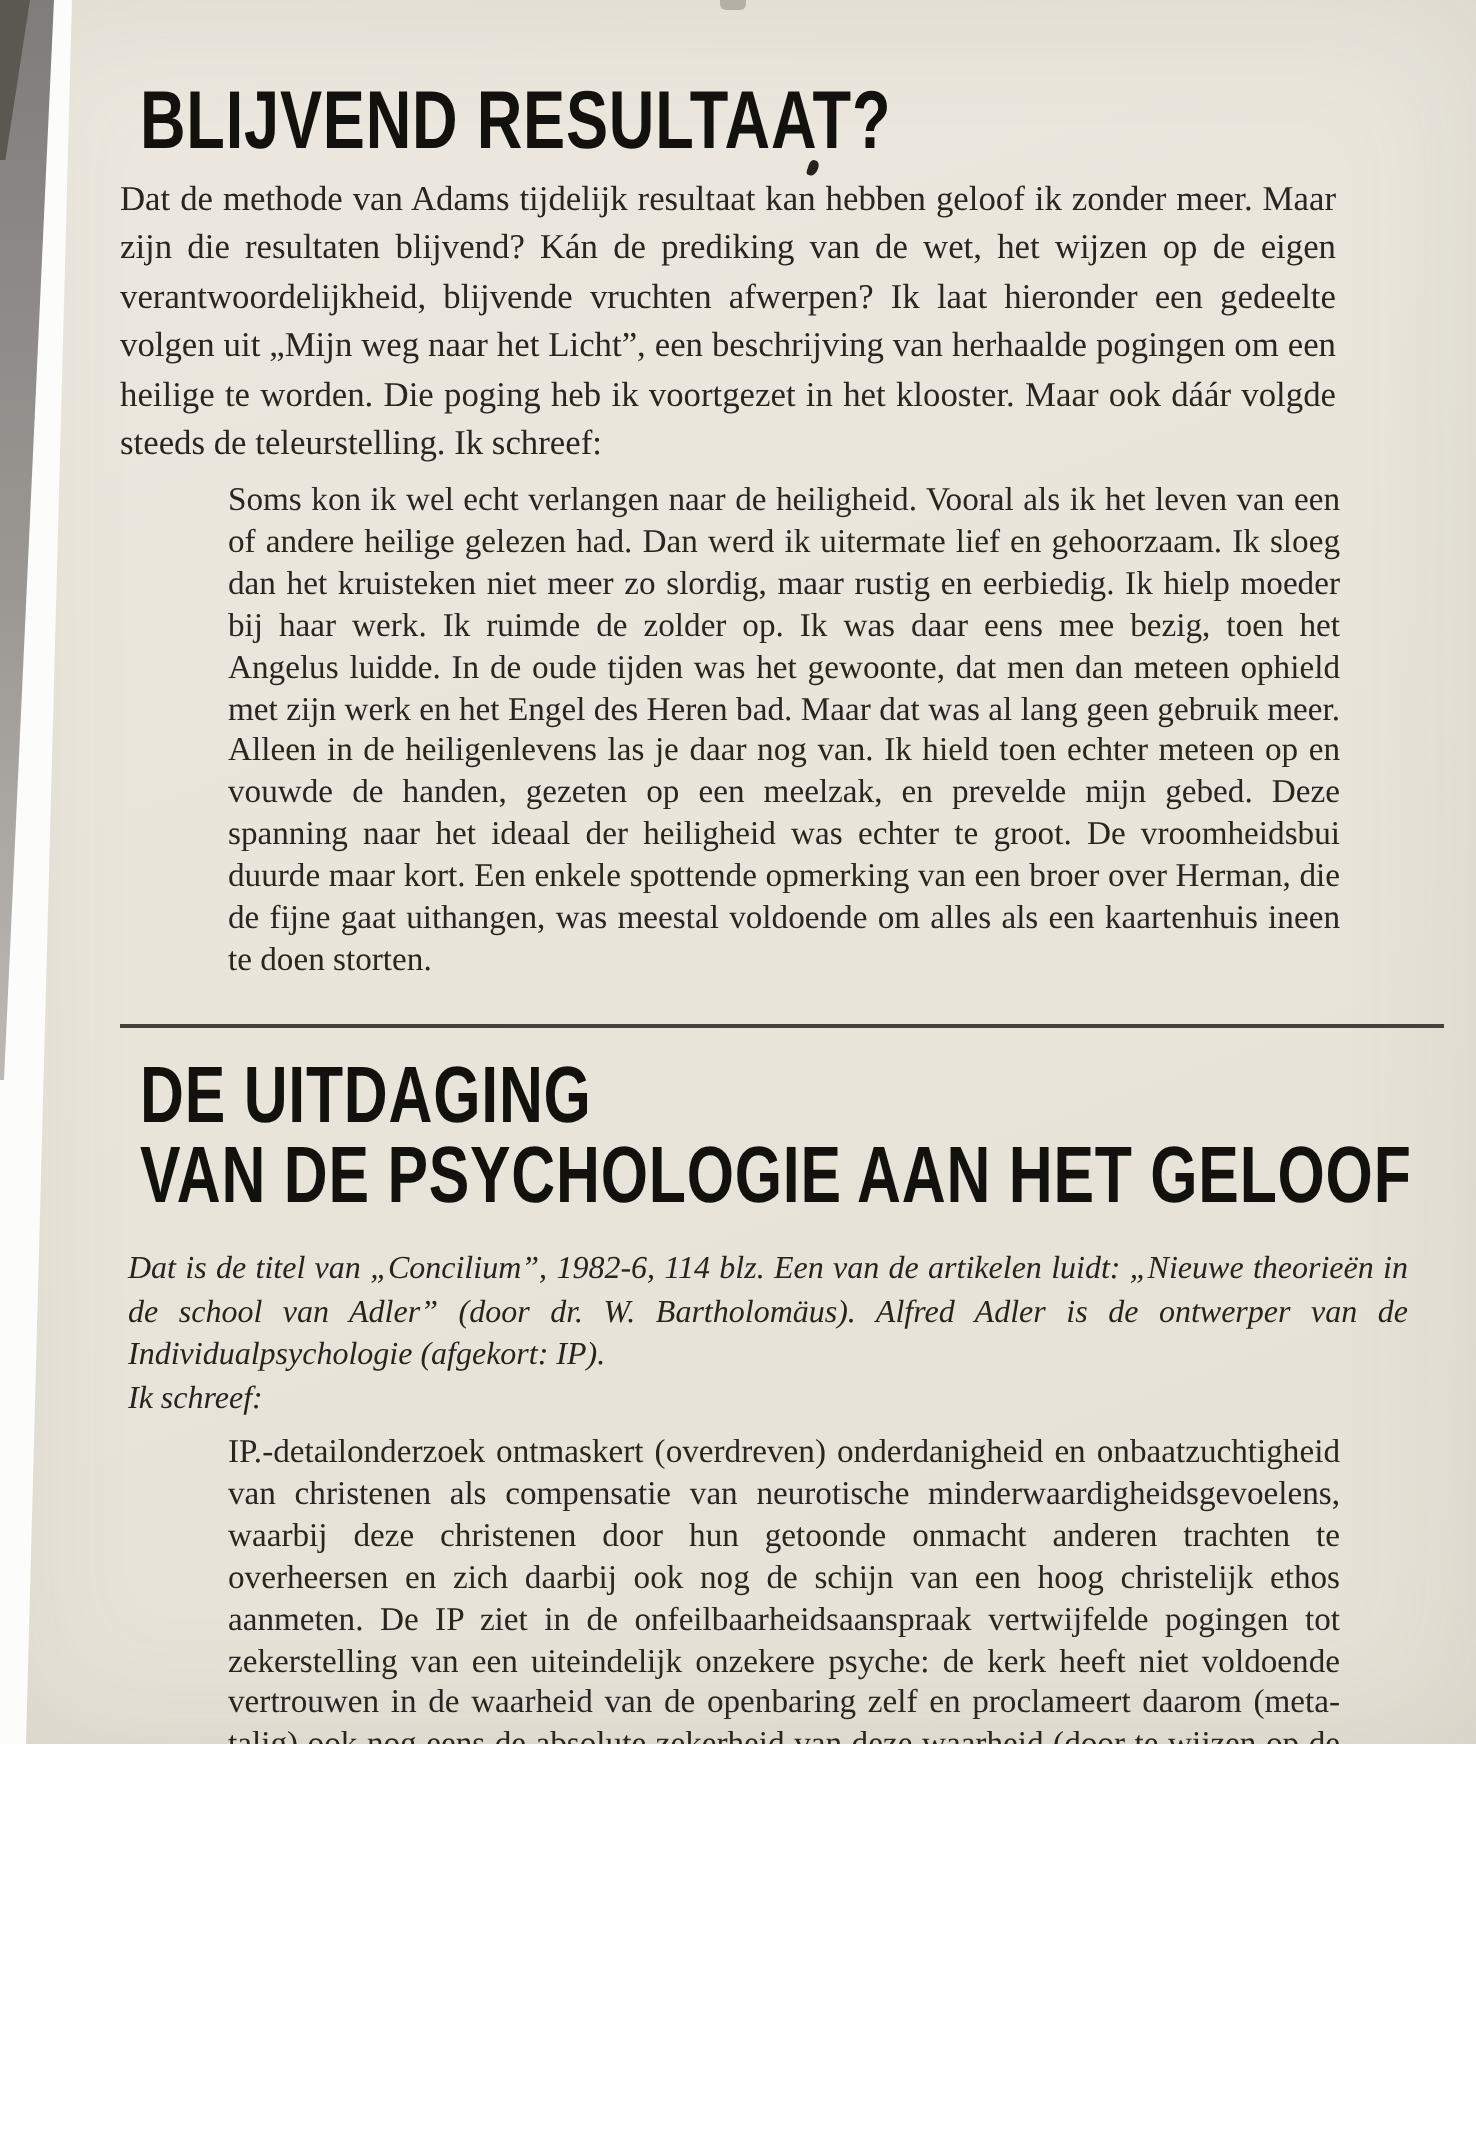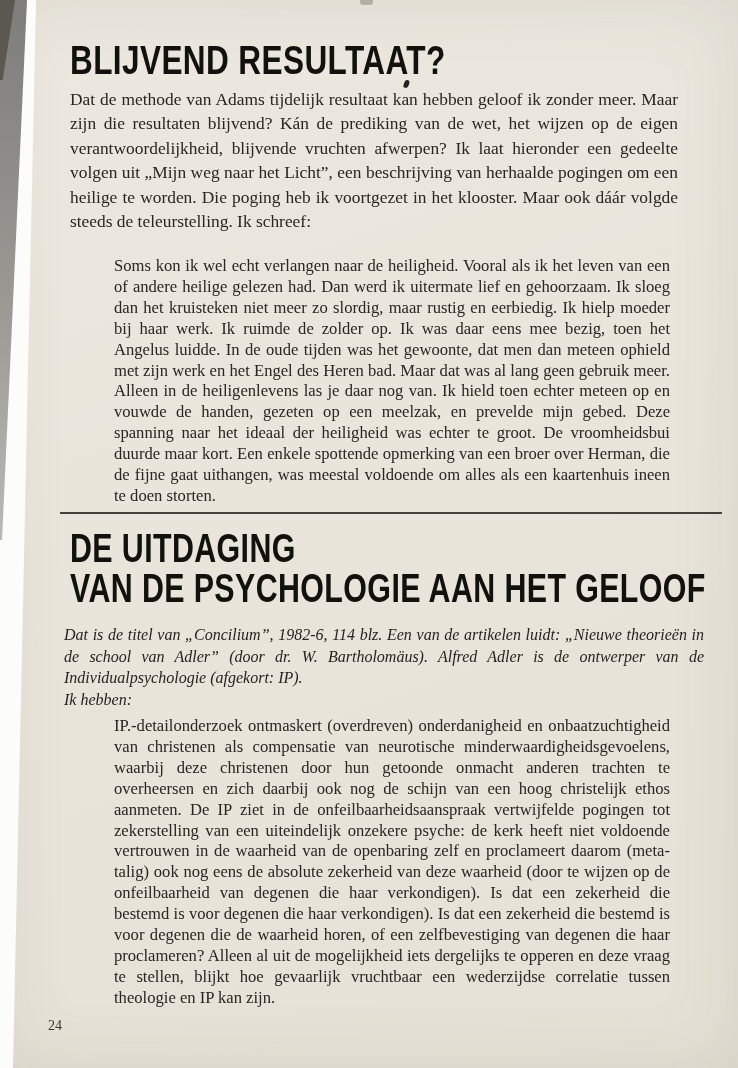--- a/index.html
+++ b/index.html
@@ -1,19 +1,19 @@
 <!DOCTYPE html>
 <html><head>
 <meta charset="utf-8">
 <style>
   html, body { margin: 0; padding: 0; background: #ffffff; }
   .stage {
     position: relative;
     width: 738px;
-    height: 1068px;
+    height: 872px;
     overflow: hidden;
     background: linear-gradient(160deg, #ece8df 0%, #e9e5db 45%, #e5e1d6 100%);
     font-family: "Liberation Serif", serif;
     color: #2a251f;
     box-shadow: inset 0 0 70px rgba(110, 100, 80, 0.12);
   }
   
   .edge-white {
     position: absolute; left: 0; top: 0; width: 40px; height: 100%;
     background: #fcfcfa;
@@ -51,28 +51,28 @@
     position: absolute; left: 70px; top: 528px;
     transform: scaleX(0.76); transform-origin: left top;
   }
   .h2line {
     font-family: "Liberation Sans", sans-serif;
     font-weight: 700; font-size: 40px; line-height: 40px;
     letter-spacing: 0.5px; color: #13110d; white-space: nowrap;
   }
   
   .intro {
-    position: absolute; left: 70px; top: 87px; width: 608px; margin: 0;
+    position: absolute; left: 60px; top: 87px; width: 608px; margin: 0;
     font-size: 17.4px; line-height: 24.4px; text-align: justify;
   }
   .bq {
     position: absolute; left: 114px; width: 556px; margin: 0;
     font-size: 16.6px; line-height: 20.9px; text-align: justify;
   }
-  .bq1 { top: 256px; }
+  .bq1 { top: 240px; }
   .bq2 { top: 716px; }
   .divider {
     position: absolute; left: 60px; top: 512px; width: 662px; height: 2px;
     background: #46423b;
   }
   .lead {
     position: absolute; left: 64px; top: 624px; width: 640px;
   }
   .leadp {
     margin: 0; font-style: italic; font-size: 16px; line-height: 21.6px;
@@ -103,20 +103,20 @@
 
   <div class="divider"></div>
 
   <div class="h2wrap">
     <div class="h2line">DE UITDAGING</div>
     <div class="h2line">VAN DE PSYCHOLOGIE AAN HET GELOOF</div>
   </div>
 
   <div class="lead">
     <p class="leadp">Dat is de titel van „Concilium”, 1982-6, 114 blz. Een van de artikelen luidt: „Nieuwe theorieën in de school van Adler” (door dr. W. Bartholomäus). Alfred Adler is de ontwerper van de Individualpsychologie (afgekort: IP).</p>
-    <p class="leadp cite">Ik hebben:</p>
+    <p class="leadp cite">Ik schreef:</p>
   </div>
 
   <p class="bq bq2">IP.-detailonderzoek ontmaskert (overdreven) onderdanigheid en onbaatzuchtigheid van christenen als compensatie van neurotische minderwaardigheidsgevoelens, waarbij deze christenen door hun getoonde onmacht anderen trachten te overheersen en zich daarbij ook nog de schijn van een hoog christelijk ethos aanmeten. De IP ziet in de onfeilbaarheidsaanspraak vertwijfelde pogingen tot zekerstelling van een uiteindelijk onzekere psyche: de kerk heeft niet voldoende vertrouwen in de waarheid van de openbaring zelf en proclameert daarom (meta-talig) ook nog eens de absolute zekerheid van deze waarheid (door te wijzen op de onfeilbaarheid van degenen die haar verkondigen). Is dat een zekerheid die bestemd is voor degenen die haar verkondigen). Is dat een zekerheid die bestemd is voor degenen die de waarheid horen, of een zelfbevestiging van degenen die haar proclameren? Alleen al uit de mogelijkheid iets dergelijks te opperen en deze vraag te stellen, blijkt hoe gevaarlijk vruchtbaar een wederzijdse correlatie tussen theologie en IP kan zijn.</p>
 
   <div class="pagenum">24</div>
 
 </div>
 
 </body></html>

